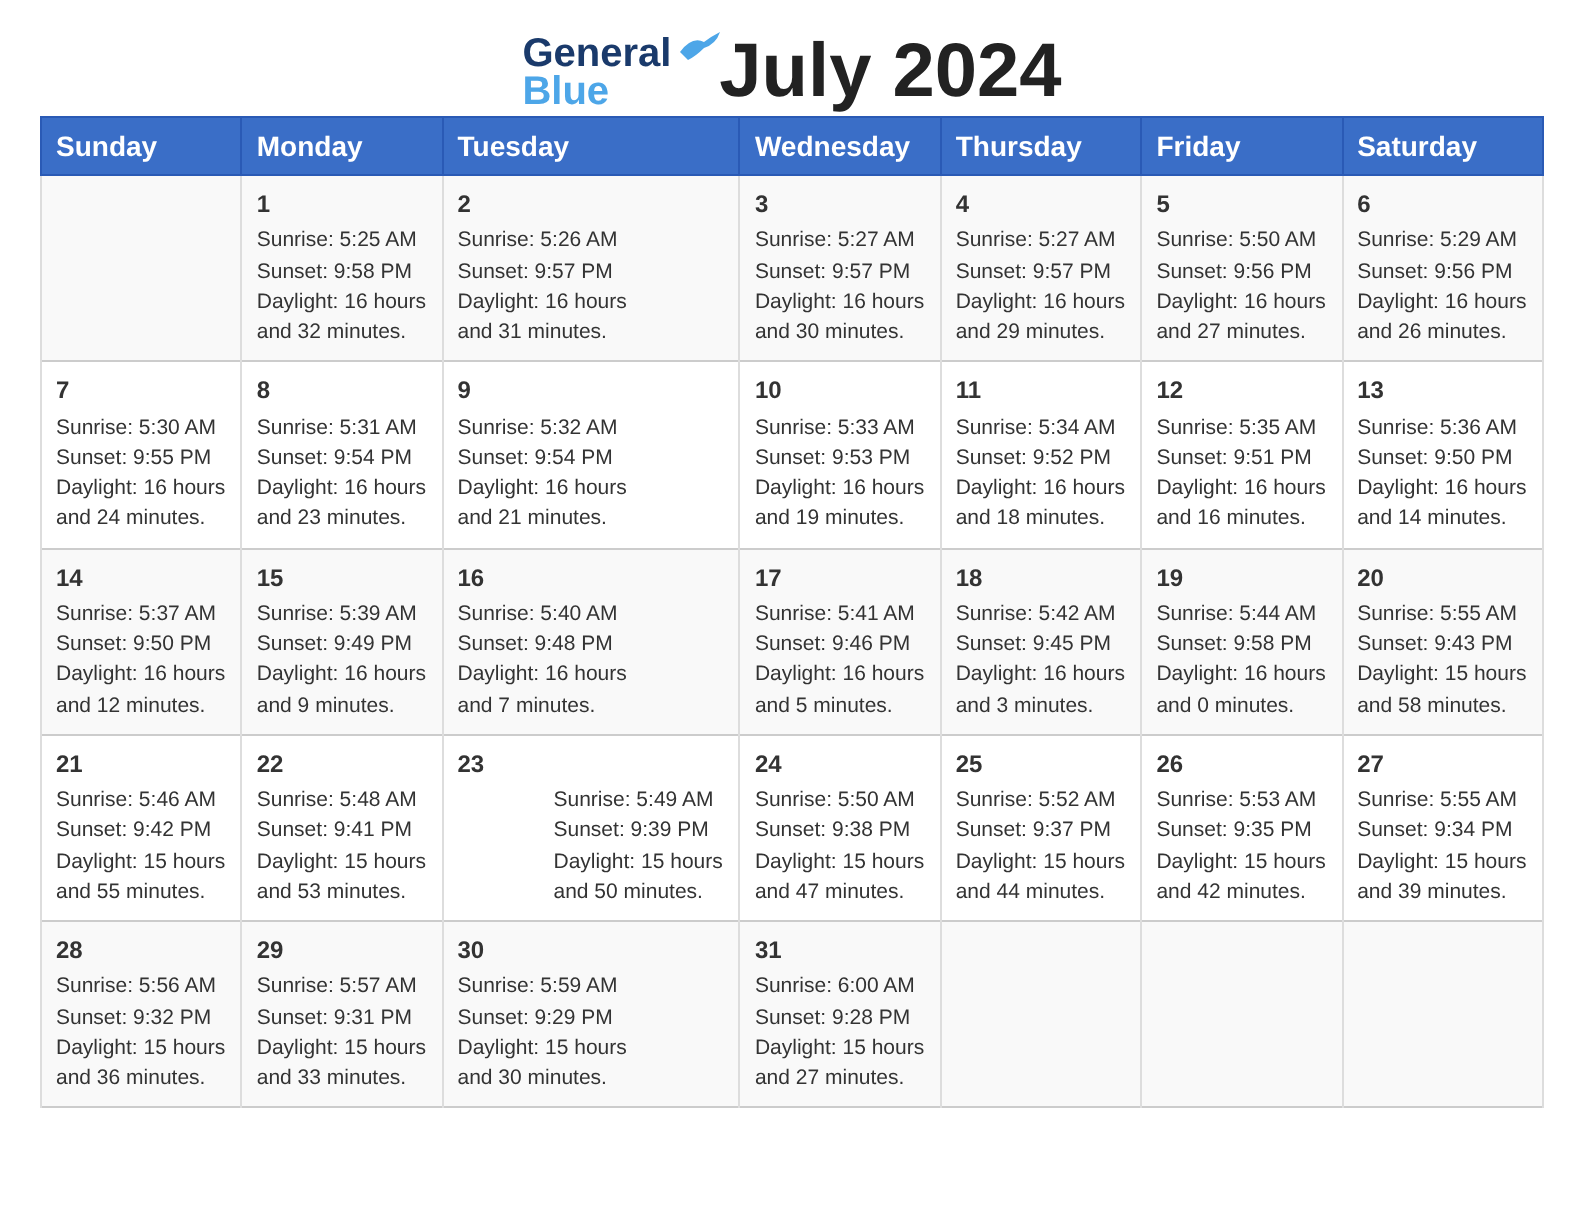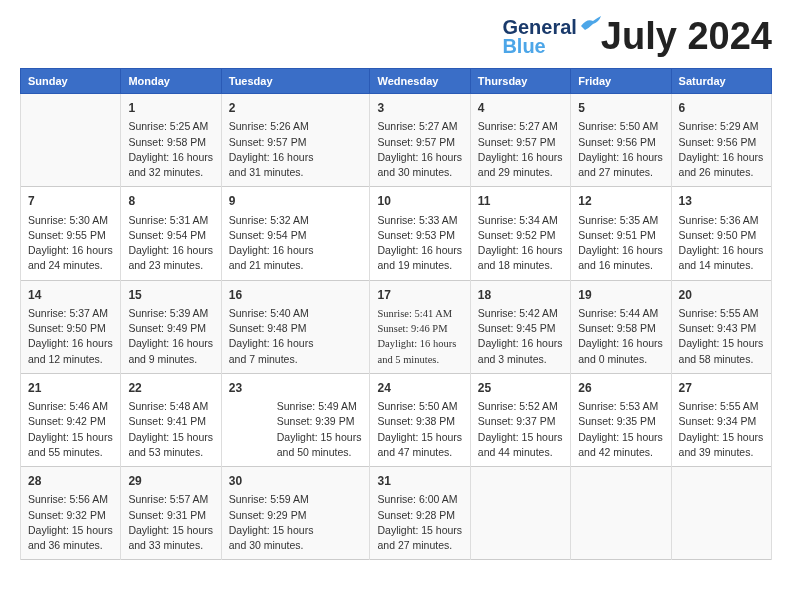--- a/index.html
+++ b/index.html
@@ -9,22 +9,21 @@
       width: 792px;
       min-height: 612px;
     }
     .page {
       width: 792px;
       padding: 16px 20px 20px 20px;
     }
     .header {
       display: flex;
       align-items: flex-start;
-      justify-content: flex-end;
-      margin-bottom: 10px;
+      justify-content: center;
     }
     .logo {
       display: flex;
       flex-direction: column;
       align-items: flex-start;
     }
     .title-block {
       text-align: right;
     }
     .month-title {
@@ -41,21 +40,21 @@
     table {
       width: 100%;
       border-collapse: collapse;
       font-size: 11px;
     }
     thead tr th {
       background-color: #3a6ec7;
       color: #fff;
       text-align: left;
       padding: 6px 7px;
-      font-size: 11px;
+      font-size: 14px;
       font-weight: bold;
       border: 1px solid #2a5ab5;
     }
     tbody tr {
       border-bottom: 1px solid #ccc;
     }
     tbody tr td {
       vertical-align: top;
       padding: 6px 7px;
       border-right: 1px solid #ddd;
@@ -226,21 +225,21 @@
           </td>
           <td>
             <span class="day-num">16</span>
             <div class="cell-content" style="white-space: pre-line;">Sunrise: 5:40 AM
 Sunset: 9:48 PM
 Daylight: 16 hours
 and 7 minutes.</div>
           </td>
           <td>
             <span class="day-num">17</span>
-            <div class="cell-content" style="white-space: pre-line; font-family: Liberation Serif, serif;">Sunrise: 5:41 AM
+            <div class="cell-content" style="white-space: pre-line;">Sunrise: 5:41 AM
 Sunset: 9:46 PM
 Daylight: 16 hours
 and 5 minutes.</div>
           </td>
           <td>
             <span class="day-num">18</span>
             <div class="cell-content" style="white-space: pre-line;">Sunrise: 5:42 AM
 Sunset: 9:45 PM
 Daylight: 16 hours
 and 3 minutes.</div>

